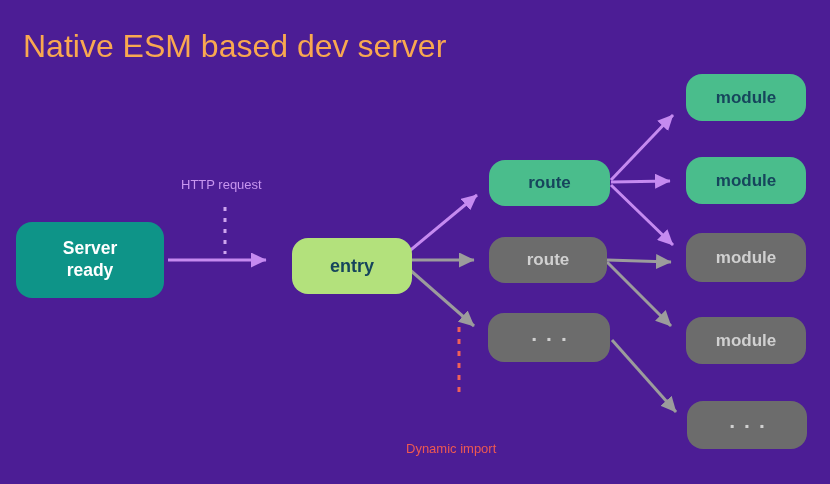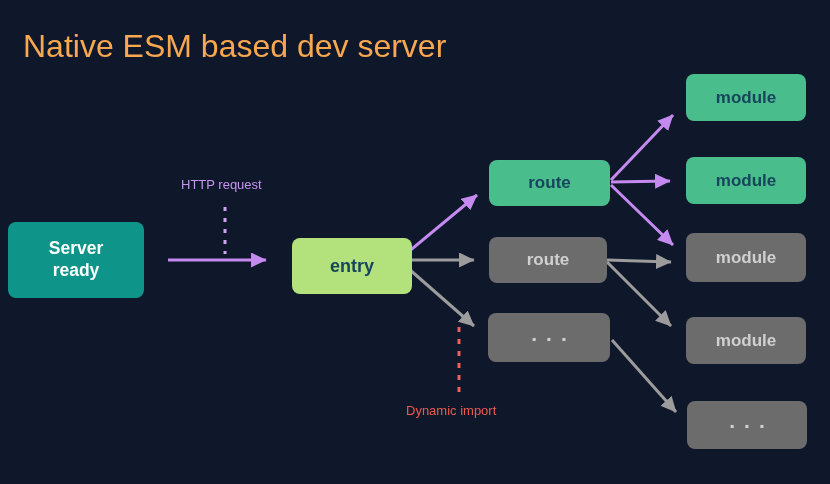--- a/index.html
+++ b/index.html
@@ -3,21 +3,21 @@
 <meta charset="utf-8">
 <style>
   * { margin: 0; padding: 0; box-sizing: border-box; }
   html, body { background: #e7e7e7; }
   body { font-family: "Liberation Sans", sans-serif; }
 
   .canvas {
     position: relative;
     width: 830px;
     height: 484px;
-    background: #0f172a;
+    background: #4c1d95;
     overflow: hidden;
   }
 
   .edges {
     position: absolute;
     left: 0; top: 0;
     width: 830px; height: 484px;
     pointer-events: none;
   }
 
@@ -26,21 +26,21 @@
     left: 23px; top: 28px;
     font-size: 32px;
     font-weight: 500;
     color: #f9a850;
     letter-spacing: 0px;
     white-space: nowrap;
   }
 
   .node {
     position: absolute;
-    border-radius: 8px;
+    border-radius: 16px;
     display: flex;
     align-items: center;
     justify-content: center;
     text-align: center;
     font-weight: 700;
   }
   .node-teal       { background: #0e9488; color: #ffffff; font-size: 17.5px; line-height: 1.25; }
   .node-lightgreen { background: #b3e17c; color: #16455c; font-size: 18px; }
   .node-green      { background: #4abd8c; color: #16455c; font-size: 17px; }
   .node-gray       { background: #6c6c6c; color: #d0d0d0; font-size: 17px; }
@@ -56,21 +56,21 @@
   }
 
   .edge-label {
     position: absolute;
     font-size: 13px;
     font-weight: 500;
     white-space: nowrap;
   }
   .label-purple { color: #c795ef; left: 181px; top: 177px; }
   .label-red    { color: #ee5951; left: 406px; top: 403px; line-height: 1.3; }
-  .label-red span { display: block; }
+  .label-red span { display: block; margin-top: 38px; }
 </style>
 </head>
 <body>
 
 <div class="canvas">
 
   <svg class="edges" viewBox="0 0 830 484" xmlns="http://www.w3.org/2000/svg">
     <defs>
       <marker id="arrow-purple" markerWidth="5.4" markerHeight="5" refX="5" refY="2.5" orient="auto" markerUnits="strokeWidth">
         <path d="M0,0 L5.2,2.5 L0,5 Z" fill="#c58af0"></path>
@@ -91,21 +91,21 @@
     <line x1="607" y1="260" x2="671" y2="262" stroke="#9c9c9c" stroke-width="3" marker-end="url(#arrow-gray)"></line>
     <line x1="607" y1="262" x2="671" y2="326" stroke="#9c9c9c" stroke-width="3" marker-end="url(#arrow-gray)"></line>
     <line x1="612" y1="340" x2="676" y2="412" stroke="#9c9c9c" stroke-width="3" marker-end="url(#arrow-gray)"></line>
 
     <line x1="225" y1="207" x2="225" y2="254" stroke="#cda5ee" stroke-width="3" stroke-dasharray="4 7"></line>
     <line x1="459" y1="327" x2="459" y2="396" stroke="#ef6158" stroke-width="3" stroke-dasharray="5 7"></line>
   </svg>
 
   <h1 class="page-title">Native ESM based dev server</h1>
 
-  <div class="node node-teal" style="left:8px; top:222px; width:136px; height:76px;">
+  <div class="node node-teal" style="left:16px; top:222px; width:148px; height:76px;">
     <span class="wrap-narrow">Server ready</span>
   </div>
 
   <div class="node node-lightgreen" style="left:292px; top:238px; width:120px; height:56px;">
     <span>entry</span>
   </div>
 
   <div class="node node-green" style="left:489px; top:160px; width:121px; height:46px;">
     <span>route</span>
   </div>

